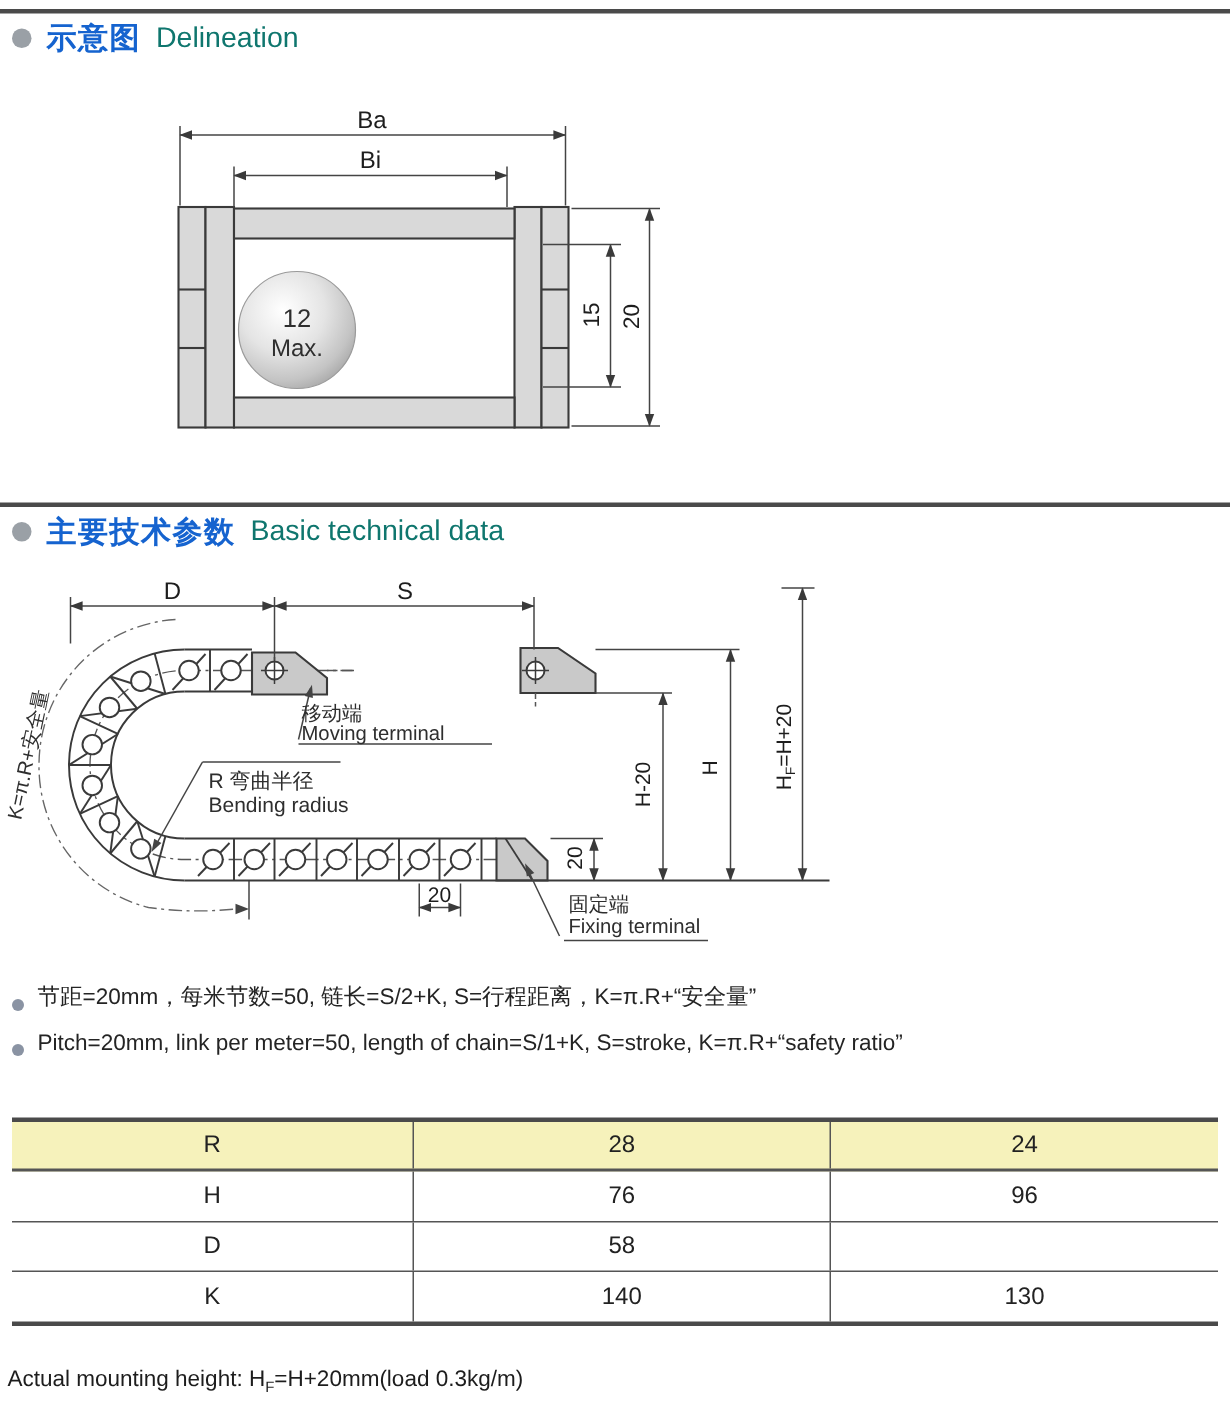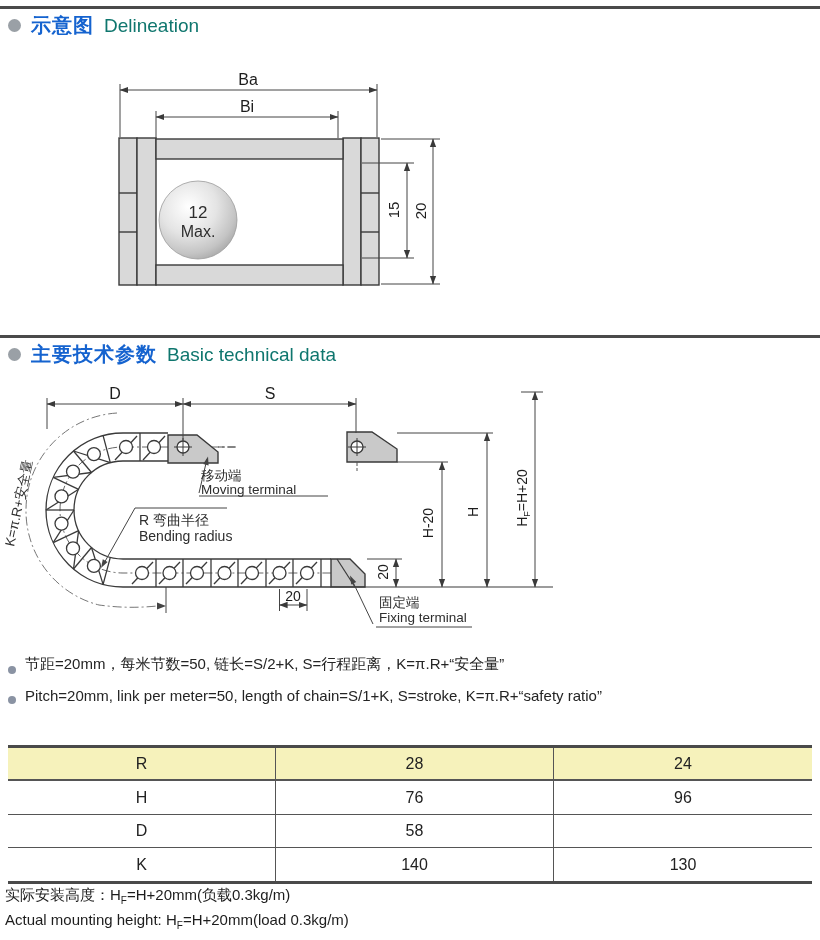--- a/index.html
+++ b/index.html
@@ -264,20 +264,17 @@
       <div>D</div>
       <div>58</div>
     </div>
     <div class="drow r4">
       <div>K</div>
       <div>140</div>
       <div>130</div>
     </div>
   </div>
 
-  <div class="footer-line" style="top:886px;">
-    <span>实际安装高度：H</span><sub>F</sub><span>=H+20mm(负载0.3kg/m)</span>
-  </div>
   <div class="footer-line" style="top:911px;">
     <span>Actual mounting height: H</span><sub>F</sub><span>=H+20mm(load 0.3kg/m)</span>
   </div>
 
 </div>
 
 </body></html>

